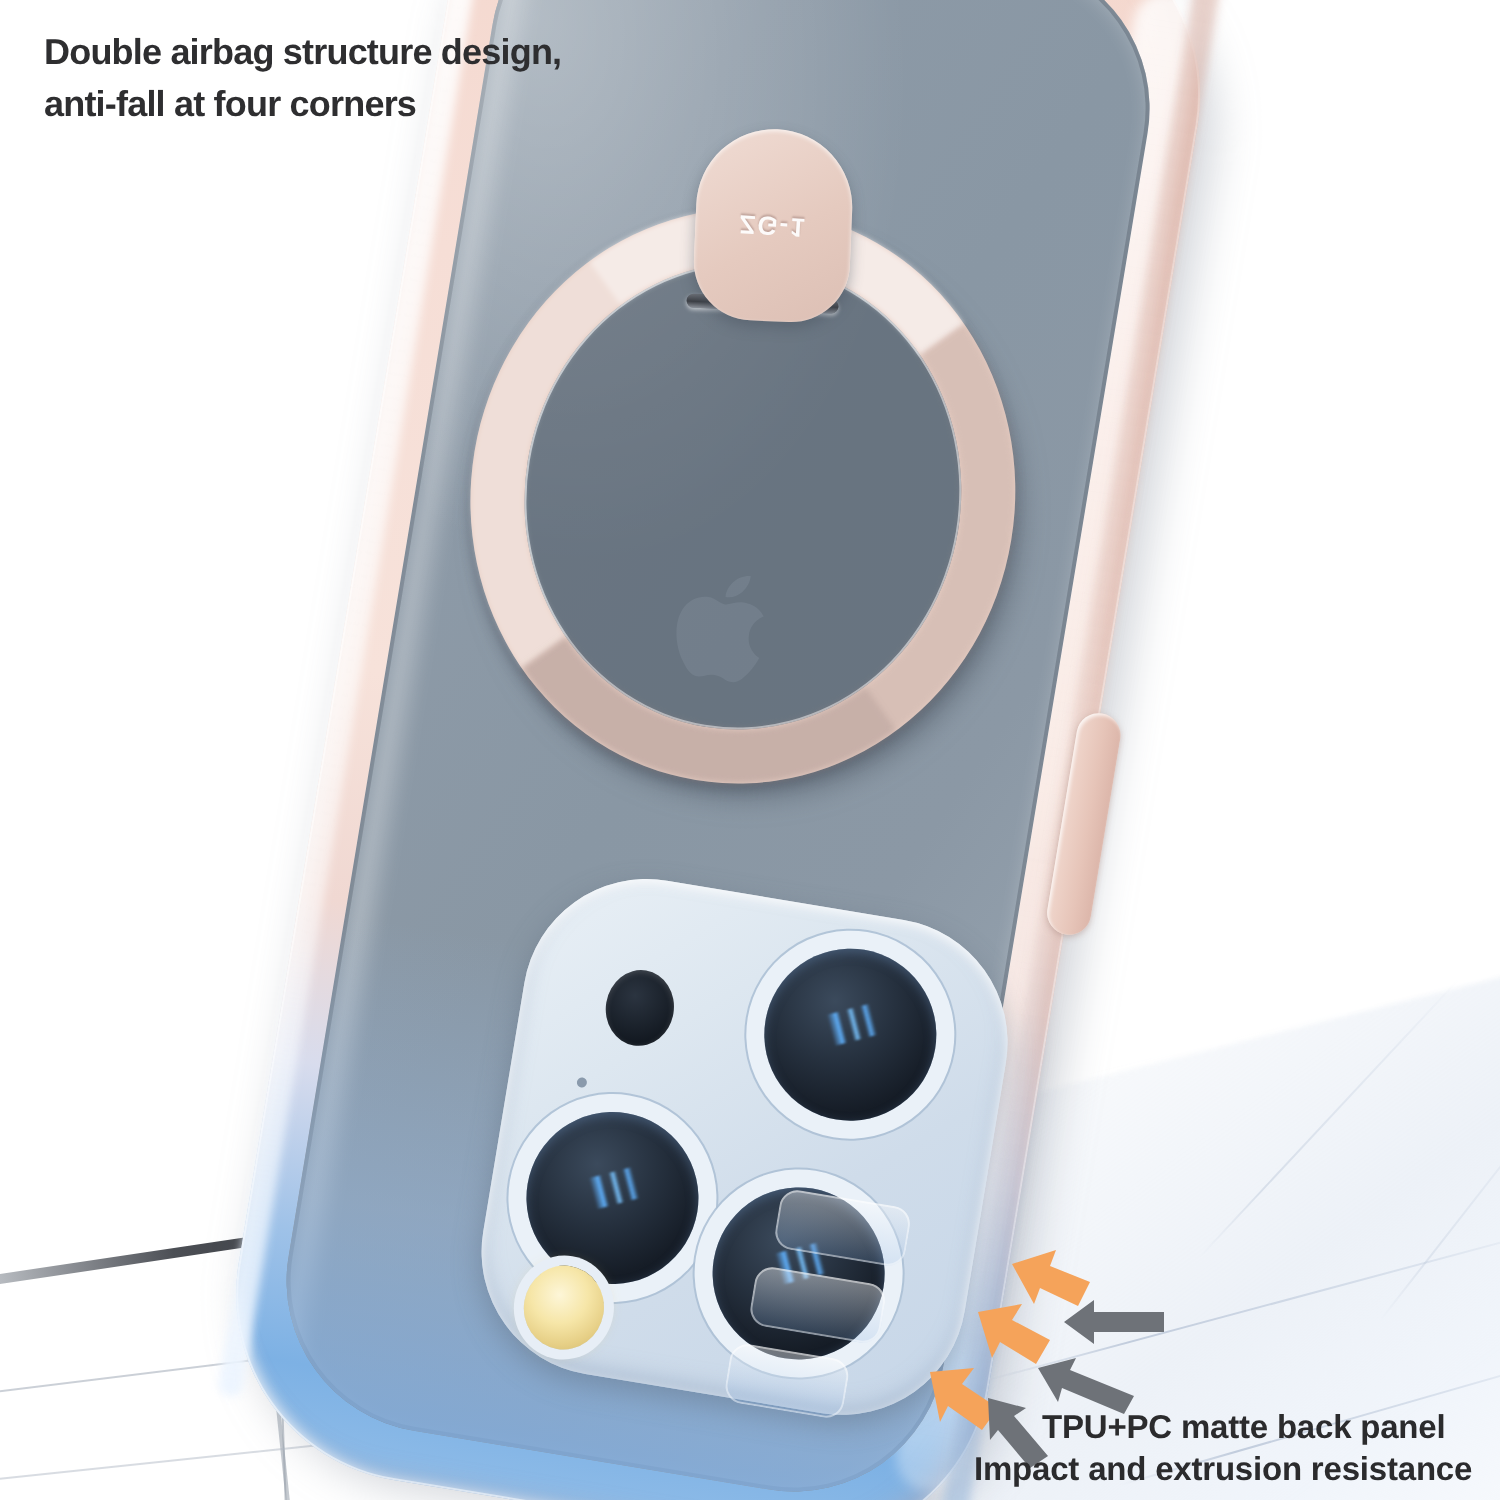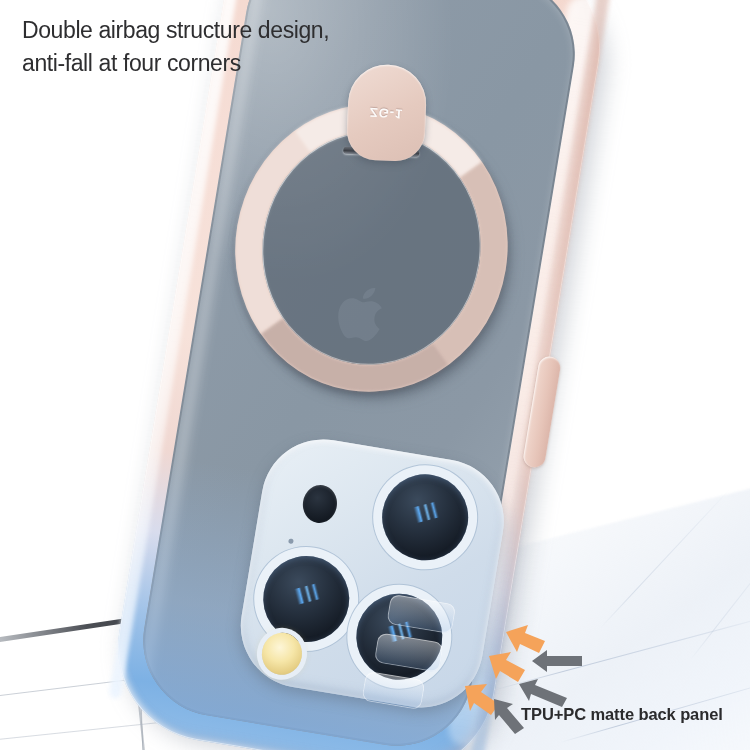--- a/index.html
+++ b/index.html
@@ -58,21 +58,21 @@
     background:rgba(168,176,188,0.6); transform:rotate(-7deg); transform-origin:left center;
   }
   .wdiag2{
     position:absolute; left:-30px; top:742px; width:210px; height:1.2px;
     background:rgba(178,186,198,0.5); transform:rotate(-6deg); transform-origin:left center;
   }
 
   
   .copy{ position:absolute; left:22px; top:14px; width:700px; z-index:40; }
   .headline{
-    font-size:23px; font-weight:400; color:#2e2e30;
+    font-size:18px; font-weight:700; color:#2e2e30;
     line-height:1.42; letter-spacing:-0.4px; white-space:pre-line;
   }
   .subhead{
     font-size:23px; font-weight:400; color:#3a3a3c;
     line-height:1.38; letter-spacing:-0.2px; margin-top:5px; white-space:pre-line;
   }
 
   
   #phone-wrap{
     position:absolute; left:168px; top:-66px;
@@ -422,14 +422,15 @@
       <path d="M2 8 L21 3 L18 9 L50 22 L45 31 L14 18 L12 25 Z" fill="#6e7278"></path>
     </svg>
   </div>
   <div class="arrow" style="left:490px; top:696px;">
     <svg width="40" height="40" viewBox="0 0 40 40">
       <path d="M4 3 L23 8 L17 12 L34 32 L25 38 L9 19 L5 24 Z" fill="#6e7278"></path>
     </svg>
   </div>
 
   <div class="caption" id="cap-line1">TPU+PC matte back panel</div>
+  <div class="caption" id="cap-line2">Impact and extrusion resistance</div>
 
 </div>
 
 </body></html>

